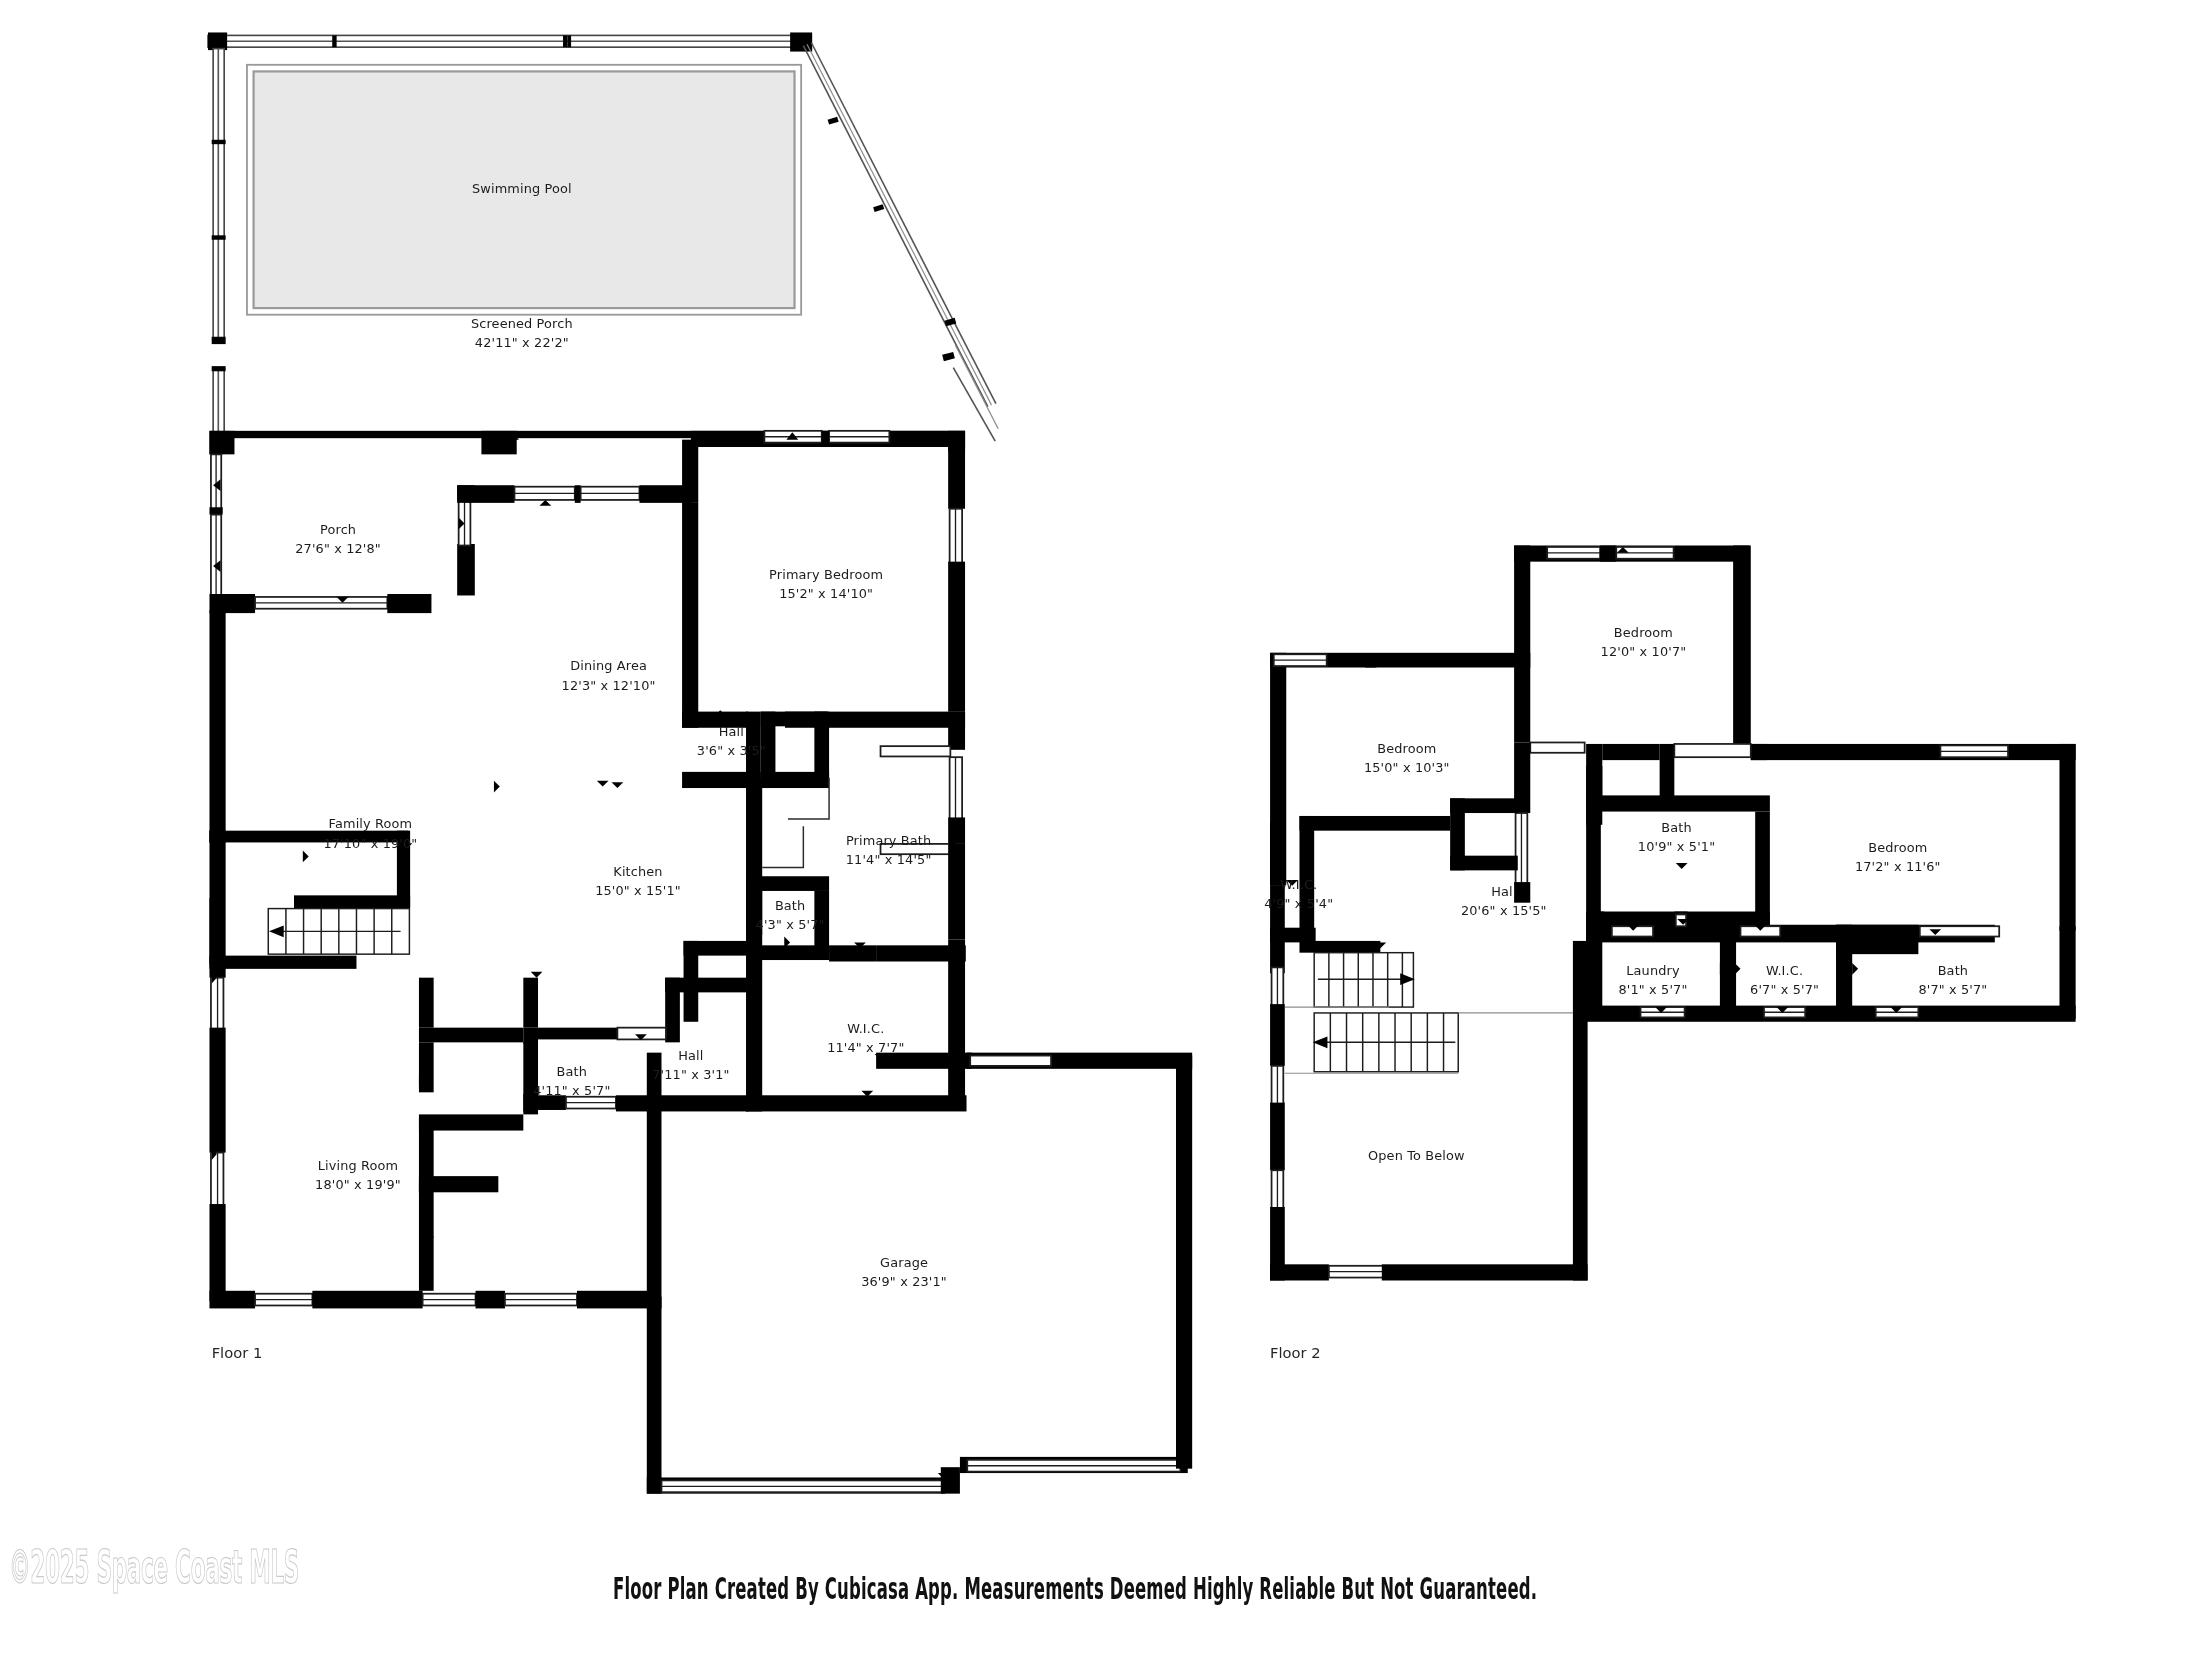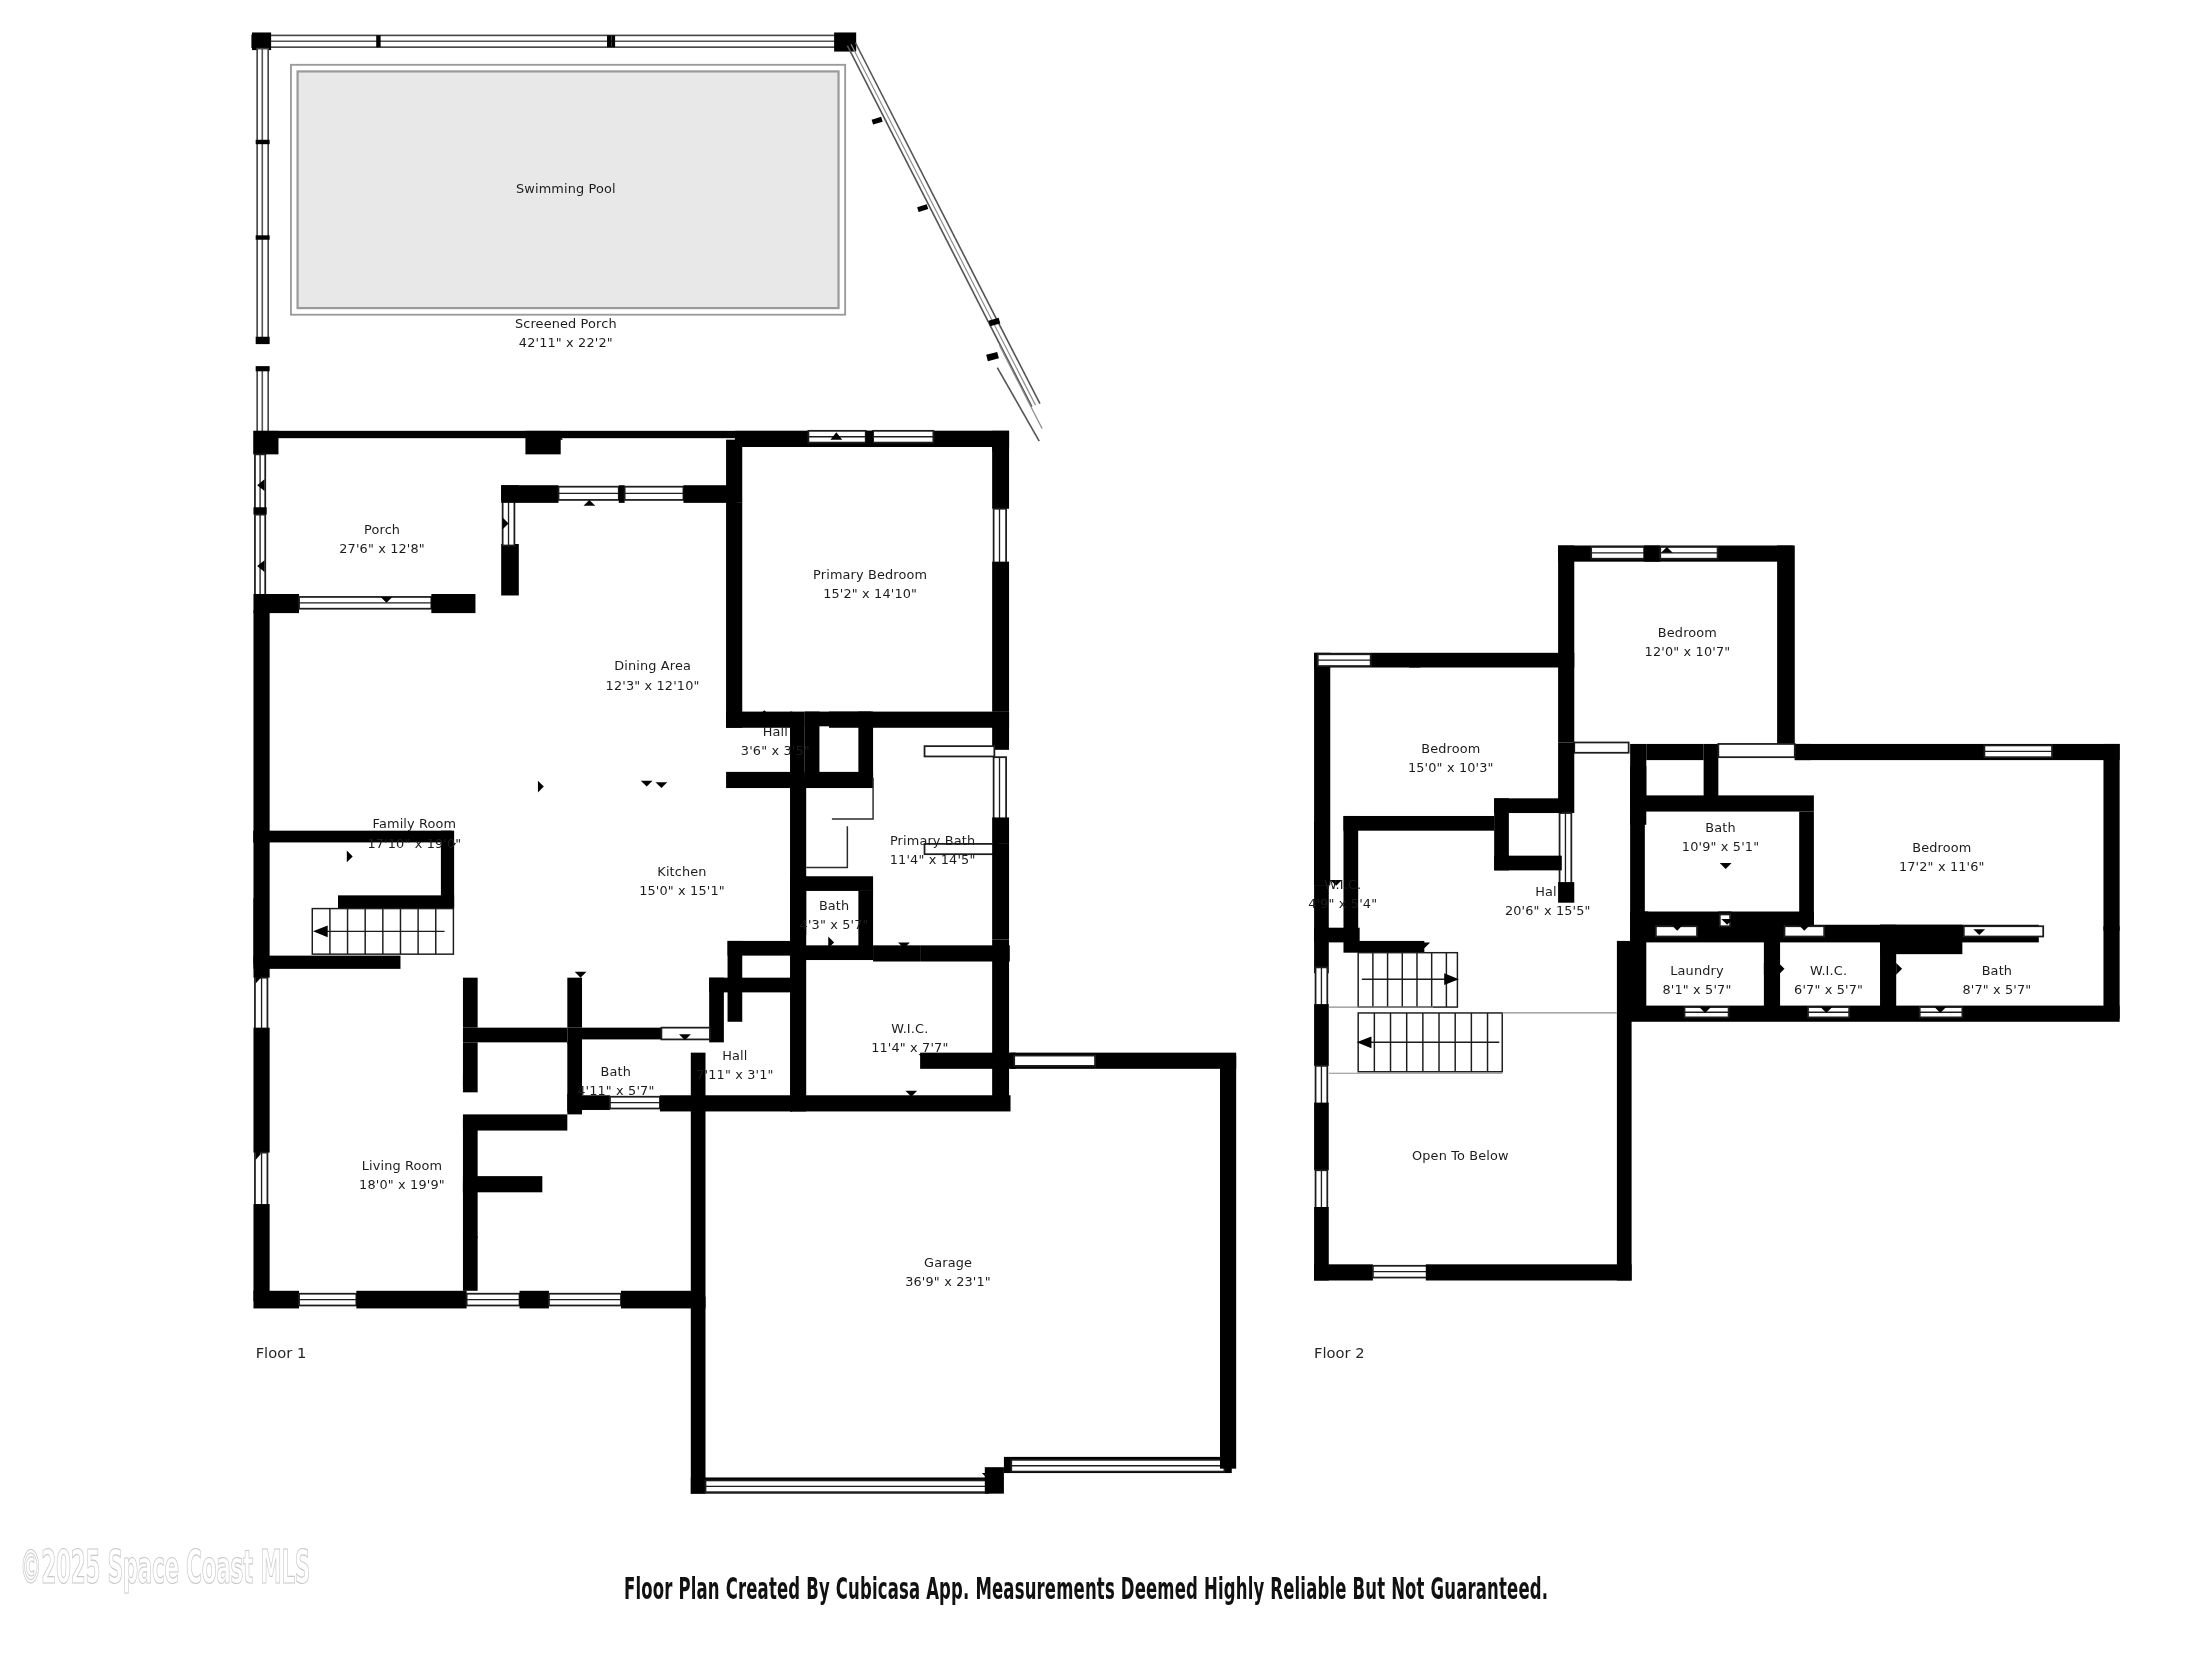--- a/index.html
+++ b/index.html
@@ -4,21 +4,21 @@
 <title>Floor Plan</title>
 <style>
   html,body{margin:0;padding:0;background:#ffffff;}
   body{
     width:2205px;height:1654px;
     font-family:"DejaVu Sans","Liberation Sans",sans-serif;
     color:#1a1a1a;
     overflow:hidden;
     position:relative;
   }
-  #plan{position:absolute;inset:0;margin-left:44px;}
+  #plan{position:absolute;inset:0;}
   svg{display:block;width:2205px;height:1654px;}
 
   .wall        {fill:#000000;}
   .room-fill   {fill:#ffffff;}
   .pool-fill   {fill:#e8e8e8;stroke:#9a9a9a;stroke-width:3;}
   .screen-line {stroke:#555555;stroke-width:2.2;fill:none;}
   .screen-band {fill:#ffffff;stroke:#444444;stroke-width:2.2;}
   .thin        {stroke:#2b2b2b;stroke-width:2;fill:none;}
   .hairline    {stroke:#8d8d8d;stroke-width:1.6;fill:none;}
   .win         {fill:#ffffff;stroke:#1d1d1d;stroke-width:2.4;}
@@ -42,21 +42,21 @@
   }
   .floorlabel{
     font-family:"DejaVu Sans","Liberation Sans",sans-serif;
     font-size:20px;
     fill:#262626;
     text-anchor:start;
   }
 
   
   #footer-wrap{
-    position:absolute;left:14px;top:1536px;width:1887px;height:118px;
+    position:absolute;left:3px;top:1536px;width:1887px;height:118px;
   }
   #mls-mark{
     position:absolute;left:5.9px;top:7.4px;
     font-family:"DejaVu Sans","Liberation Sans",sans-serif;
     font-size:47px;
     font-weight:700;
     letter-spacing:-0.7px;
     transform:scaleX(0.46);
     transform-origin:left center;
     color:transparent;

